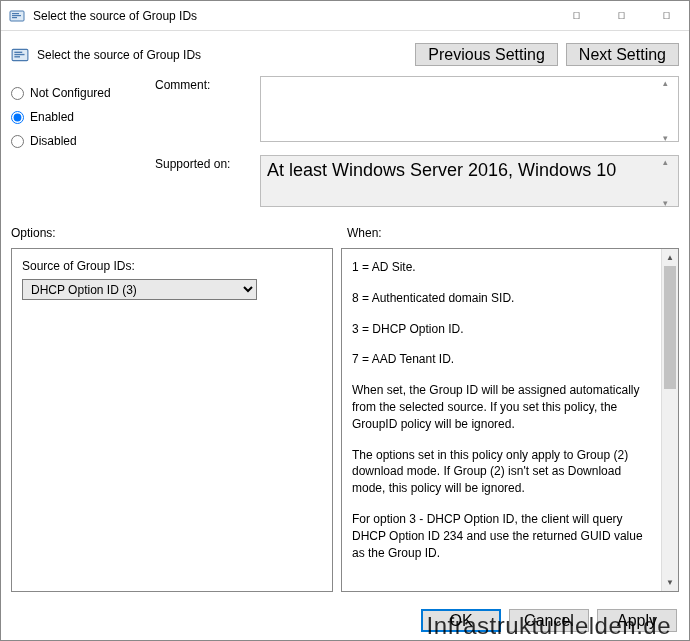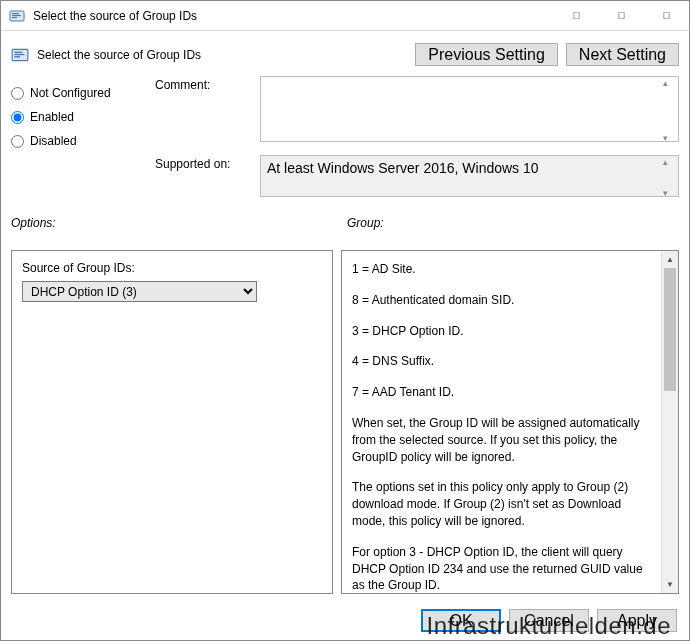--- a/index.html
+++ b/index.html
@@ -78,21 +78,21 @@
   .fieldrow { display: flex; align-items: flex-start; margin-bottom: 10px; }
   .fieldrow .label { width: 105px; text-align: left; padding-top: 2px; }
   .fieldrow .control { flex: 1; position: relative; }
 
   textarea.readonly, .sunken {
     width: 100%;
     border: 1px solid #bdbdbd;
     background: #f0f0f0;
     resize: none;
     font-family: inherit;
-    font-size: 14px;
+    font-size: 18px;
     padding: 4px 18px 4px 6px;
     color: #000;
   }
   textarea.plain {
     width: 100%;
     border: 1px solid #bdbdbd;
     background: #fff;
     resize: none;
     font-family: inherit;
     font-size: 12px;
@@ -108,21 +108,21 @@
     font-size: 9px;
   }
 
   .midsection {
     display: flex;
     padding: 6px 10px 4px 10px;
     gap: 14px;
   }
   .mid-left { width: 322px; }
   .mid-right { flex: 1; }
-  .sectionlabel { margin-bottom: 16px; font-style: italic; }
+  .sectionlabel { margin-bottom: 4px; }
 
   .panes {
     display: flex;
     padding: 0 10px;
     gap: 8px;
     height: 344px;
   }
   .pane {
     border: 1px solid #888;
     background: #fff;
@@ -257,36 +257,35 @@
             <span>▴</span>
             <span>▾</span>
           </div>
       </div>
     </div>
   </div>
 </div>
 
 <div class="midsection">
   <div class="mid-left sectionlabel">Options:</div>
-  <div class="mid-right sectionlabel">Group:</div>
+  <div class="mid-right sectionlabel">When:</div>
 </div>
 
 <div class="panes">
   <div class="pane pane-left">
     <div class="dropdown-label">Source of Group IDs:</div>
     <select>
       <option selected="">DHCP Option ID (3)</option>
     </select>
   </div>
   <div class="pane pane-right">
     <div class="help-body" id="help-body">
         <p>1 = AD Site.</p>
         <p>8 = Authenticated domain SID.</p>
         <p>3 = DHCP Option ID.</p>
-        <p>4 = DNS Suffix.</p>
         <p>7 = AAD Tenant ID.</p>
         <p>When set, the Group ID will be assigned automatically from the selected source. If you set this policy, the GroupID policy will be ignored.</p>
         <p>The options set in this policy only apply to Group (2) download mode. If Group (2) isn't set as Download mode, this policy will be ignored.</p>
         <p>For option 3 - DHCP Option ID, the client will query DHCP Option ID 234 and use the returned GUID value as the Group ID.</p>
       </div>
     <div class="help-scroll">
       <div class="sbtn">▲</div>
       <div class="thumb"></div>
       <div class="track"></div>
       <div class="sbtn">▼</div>

